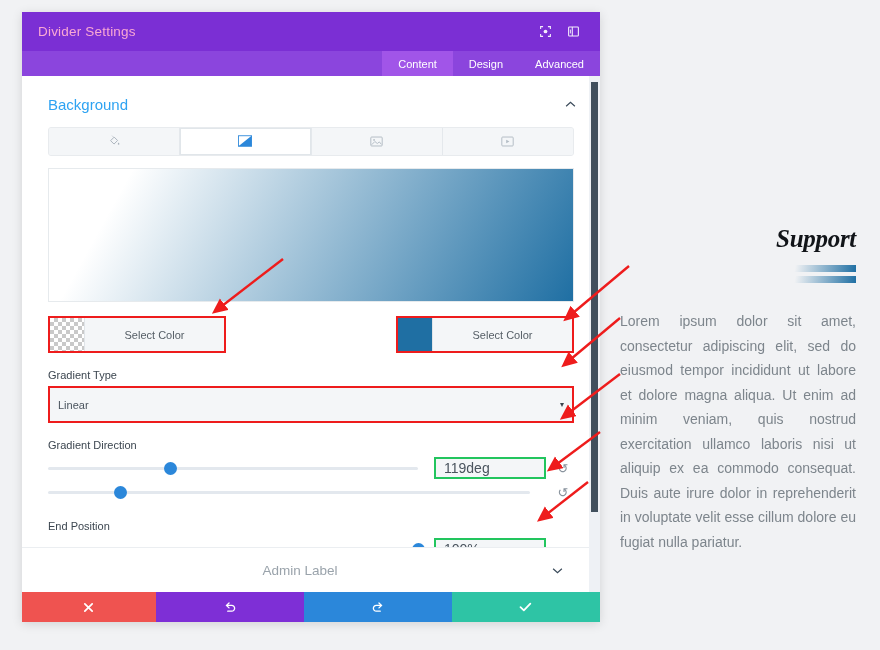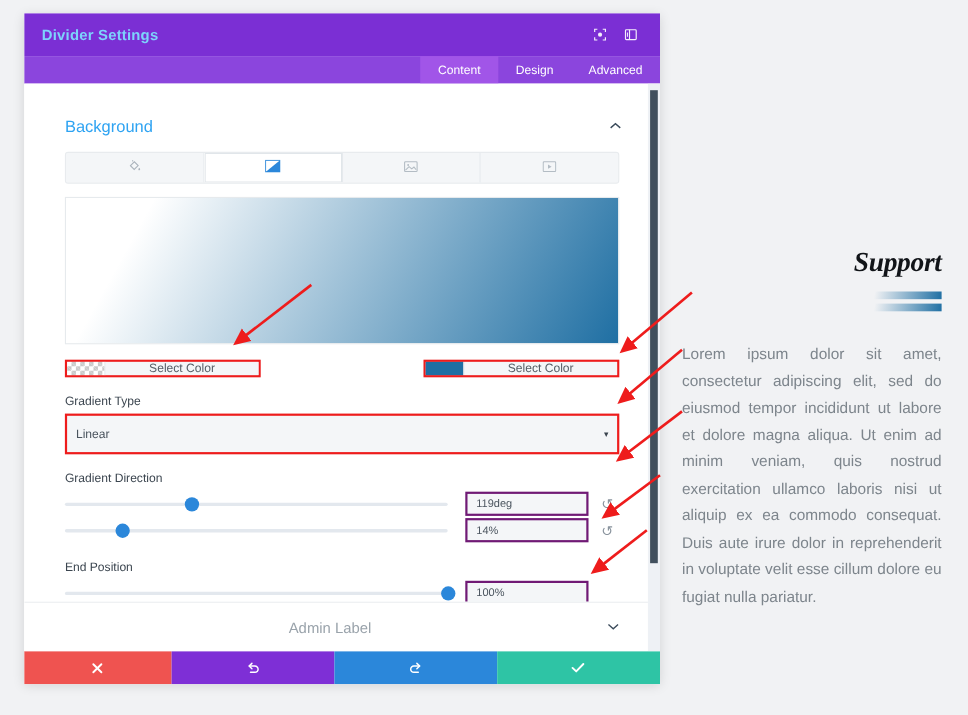--- a/index.html
+++ b/index.html
@@ -32,23 +32,23 @@
   
   #panel-header {
     height: 39px;
     background: #7b2fd4;
     display: flex;
     align-items: center;
     padding: 0 16px;
     flex: 0 0 auto;
   }
   #panel-title {
-    color: #7dd3fc;
+    color: #f9a8d4;
     font-size: 13.5px;
-    font-weight: bold;
+    font-weight: normal;
     letter-spacing: 0.2px;
   }
   .header-spacer { flex: 1; }
   .header-icon {
     width: 22px;
     height: 22px;
     display: flex;
     align-items: center;
     justify-content: center;
     color: #ffffff;
@@ -83,21 +83,21 @@
   
   #panel-body {
     flex: 1 1 auto;
     position: relative;
     background: #ffffff;
     overflow: hidden;
   }
   #panel-scroll-area {
     position: absolute;
     left: 0; right: 0; top: 0; bottom: 0;
-    padding: 11px;
+    padding: 0;
   }
 
   
   #panel-scrollbar-track {
     position: absolute;
     right: 0;
     top: 0;
     bottom: 0;
     width: 11px;
     background: #eef1f5;
@@ -163,21 +163,21 @@
   }
 
   
   .color-row {
     display: flex;
     margin: 14px 26px 0 26px;
     justify-content: space-between;
   }
   .color-select {
     width: 178px;
-    height: 16px;
+    height: 37px;
     display: flex;
     align-items: stretch;
     border: 2px solid #ee1c1c;
     box-sizing: border-box;
     background: #f4f6f8;
     cursor: pointer;
   }
   .swatch {
     width: 34px;
     flex: 0 0 34px;
@@ -259,27 +259,27 @@
     height: 13px;
     margin-left: -6px;
     border-radius: 50%;
     background: #2b87da;
     cursor: grab;
   }
   .num-input {
     width: 112px;
     flex: 0 0 112px;
     height: 22px;
-    border: 2px solid #701a75;
+    border: 2px solid #22c55e;
     box-sizing: border-box;
     background: #f4f6f8;
     display: flex;
     align-items: center;
     padding-left: 8px;
-    font-size: 10px;
+    font-size: 14px;
     color: #4a545e;
   }
   .reset-icon {
     width: 22px;
     flex: 0 0 22px;
     text-align: center;
     color: #8a949e;
     font-size: 13px;
     cursor: pointer;
     margin-left: 6px;
@@ -477,21 +477,20 @@
         </div>
         <div class="num-input">119deg</div>
         <div class="reset-icon">↺</div>
       </div>
 
       <div class="slider-row">
         <div class="slider">
           <div class="slider-track"></div>
           <div class="slider-handle" id="handle-start" style="left: 15%;"></div>
         </div>
-        <div class="num-input">14%</div>
         <div class="reset-icon">↺</div>
       </div>
 
       <div class="field-label">End Position</div>
       <div class="slider-row">
         <div class="slider">
           <div class="slider-track"></div>
           <div class="slider-handle" id="handle-end" style="left: 100%;"></div>
         </div>
         <div class="num-input">100%</div>

